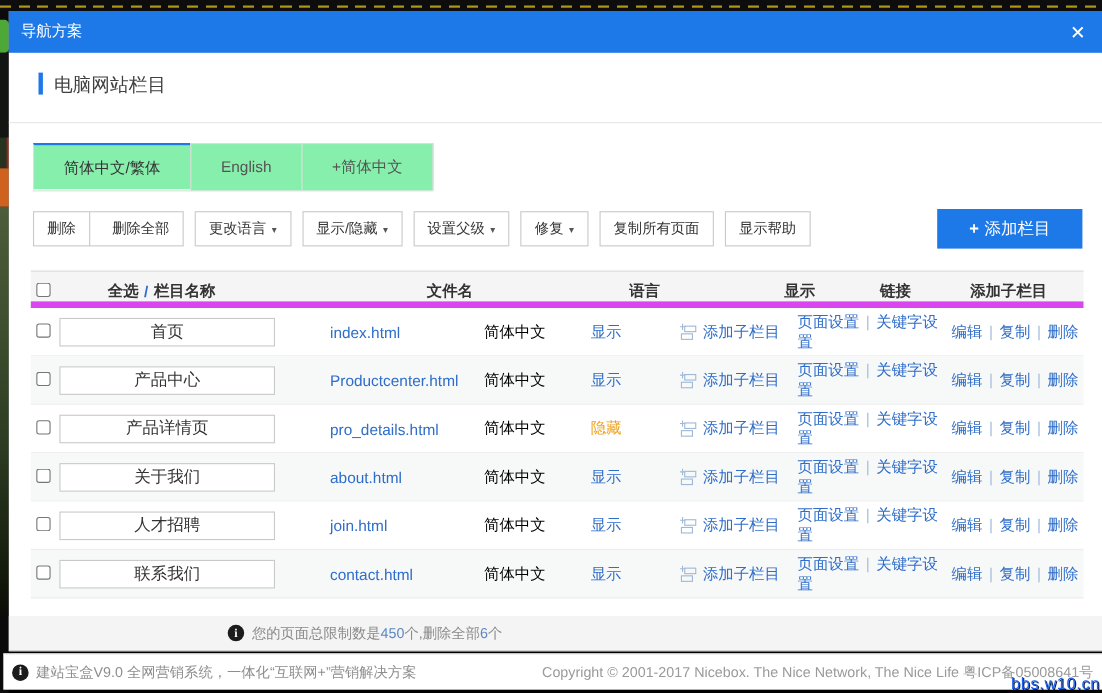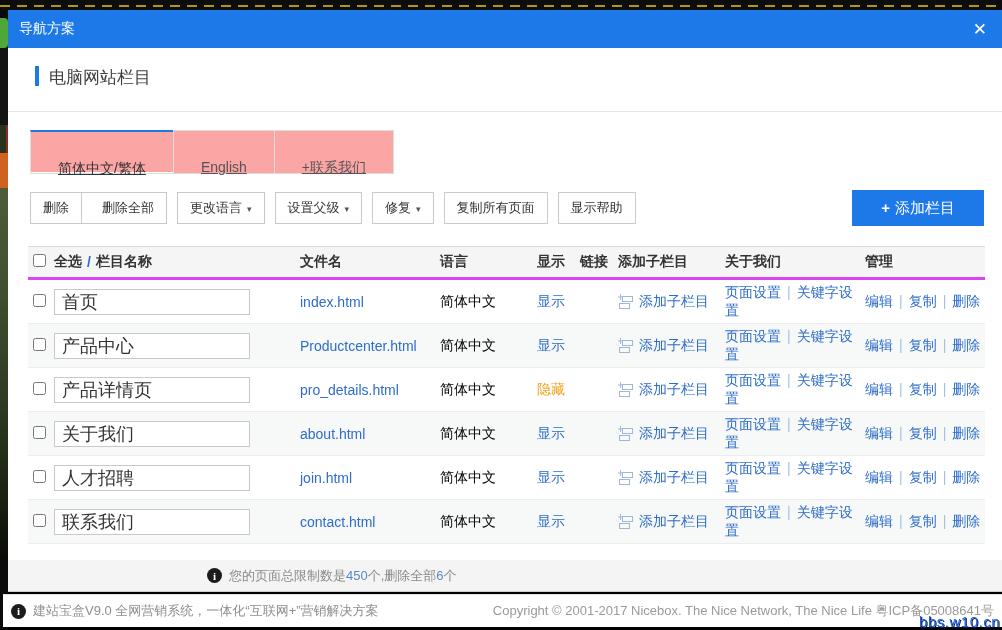--- a/index.html
+++ b/index.html
@@ -26,51 +26,51 @@
   .modal-header { height: 38px; background: #1d78e8; display: flex; align-items: center;
     padding: 0 15px 0 11px; flex: 0 0 auto; }
   .modal-title { color: #fff; font-size: 14px; }
   .modal-close { margin-left: auto; color: #fff; font-size: 17px; line-height: 1; cursor: pointer; }
   .section-title-row { display: flex; margin: 18px 0 0 27px; height: 26px; }
   .title-accent { width: 4px; height: 20px; background: #1d78e8; margin-right: 10px; }
   .section-title { font-size: 17px; color: #404040; }
   .divider { border-bottom: 1px solid #e7e7e7; margin-top: 19px; }
   
   .tabs { display: flex; margin: 18px 0 0 22px; width: fit-content; border-bottom: 1px solid #ddd; }
-  .tab { height: 43px; line-height: 41px; padding: 16px 27px; font-size: 14px; color: #555;
-    background: #fca5a5; border: 1px solid #ddd; border-bottom: none; margin-left: -1px; cursor: pointer; text-decoration: underline; }
+  .tab { height: 43px; line-height: 41px; padding: 0 27px; font-size: 14px; color: #555;
+    background: #86efac; border: 1px solid #ddd; border-bottom: none; margin-left: -1px; cursor: pointer; }
   .tab:first-child { margin-left: 0; }
   .tab.active { color: #333; border-top: 2px solid #1d78e8; margin-bottom: -1px;
     border-bottom: 1px solid #fff; line-height: 40px; }
   
   .toolbar { display: flex; align-items: center; margin: 16px 18px 0 22px; }
   .btn { height: 32px; line-height: 30px; padding: 0 12px; border: 1px solid #c9c9c9;
     background: #fff; font-size: 13px; color: #333; cursor: pointer; white-space: nowrap;
     font-family: "Liberation Sans", sans-serif; }
   .btn-group { display: flex; margin-right: 10px; }
   .btn-group .btn + .btn { margin-left: -1px; padding-left: 20px; }
   .toolbar > .btn { margin-right: 10px; }
   .caret { font-size: 9px; color: #555; margin-left: 5px; }
   .add-btn { margin-left: auto; height: 36px; background: #1d78e8; color: #fff; border: none;
     font-size: 15px; padding: 0 29px; cursor: pointer; font-family: "Liberation Sans", sans-serif; }
   .add-btn .plus { font-weight: bold; margin-right: 5px; }
   
   .table { margin: 20px 17px 0 20px; font-size: 14px; }
   .grid-row { display: grid; grid-template-columns: 26px 246px 140px 97px 43px 38px 107px 140px 1fr;
     align-items: center; }
   .thead { height: 34px; background: #f5f5f5; border-top: 1px solid #dcdcdc;
-    border-bottom: 3px solid #d946ef; font-weight: bold; color: #333; }
+    border-bottom: 6px solid #d946ef; font-weight: bold; color: #333; gap: 44px; }
   .trow { height: 44px; border-bottom: 1px solid #ededed; background: #fff; }
   .tbody .trow:nth-child(even) { background: #f7f8f8; }
   .cell-check { padding-left: 5px; }
   .cell-check input { width: 13px; height: 13px; cursor: pointer; }
   .hdr-name-cell { display: flex; align-items: center; }
   .hdr-slash { color: #2e6dc9; margin: 0 5px; }
   .name-input { width: 196px; height: 26px; border: 1px solid #c9c9c9; padding: 0 7px;
-    font-size: 18px; color: #333; font-family: "Liberation Sans", sans-serif; background: #fff; }
+    font-size: 15px; color: #333; font-family: "Liberation Sans", sans-serif; background: #fff; text-align: center; }
   a.link { color: #2e6dc9; text-decoration: none; cursor: pointer; }
   .vis-hidden { color: #f0a018 !important; }
   .lang { color: #000000; }
   .pipe { color: #a8c0de; margin: 0 6px; font-style: normal; }
   .addsub-cell { display: flex; align-items: center; gap: 5px; }
   .addsub-icon { flex: 0 0 auto; display: inline-block; }
   
   .info-bar { margin-top: auto; height: 32px; background: #f4f4f4; border-bottom: 1px solid #cfcfcf;
     display: flex; align-items: center; padding-left: 199px; font-size: 13px; color: #8a8a8a; }
   .info-i { width: 15px; height: 15px; border-radius: 50%; background: #1c1c1c; color: #fff;
@@ -108,29 +108,30 @@
 
   <div class="section-title-row">
     <span class="title-accent"></span>
     <span class="section-title">电脑网站栏目</span>
   </div>
   <div class="divider"></div>
 
   <div class="tabs">
     <div class="tab active">简体中文/繁体</div>
     <div class="tab">English</div>
-    <div class="tab">+联系我们</div>
+    <div class="tab">+简体中文</div>
   </div>
 
   <div class="toolbar">
     <span class="btn-group">
       <button class="btn">删除</button>
       <button class="btn">删除全部</button>
     </span>
     <button class="btn"><span>更改语言</span><span class="caret">▾</span></button>
+    <button class="btn"><span>显示/隐藏</span><span class="caret">▾</span></button>
     <button class="btn"><span>设置父级</span><span class="caret">▾</span></button>
     <button class="btn"><span>修复</span><span class="caret">▾</span></button>
     <button class="btn">复制所有页面</button>
     <button class="btn">显示帮助</button>
     <button class="add-btn"><span class="plus">+</span><span>添加栏目</span></button>
   </div>
 
   <div class="table">
     <div class="grid-row thead">
       <span class="cell-check"><input type="checkbox" style=""></span>

